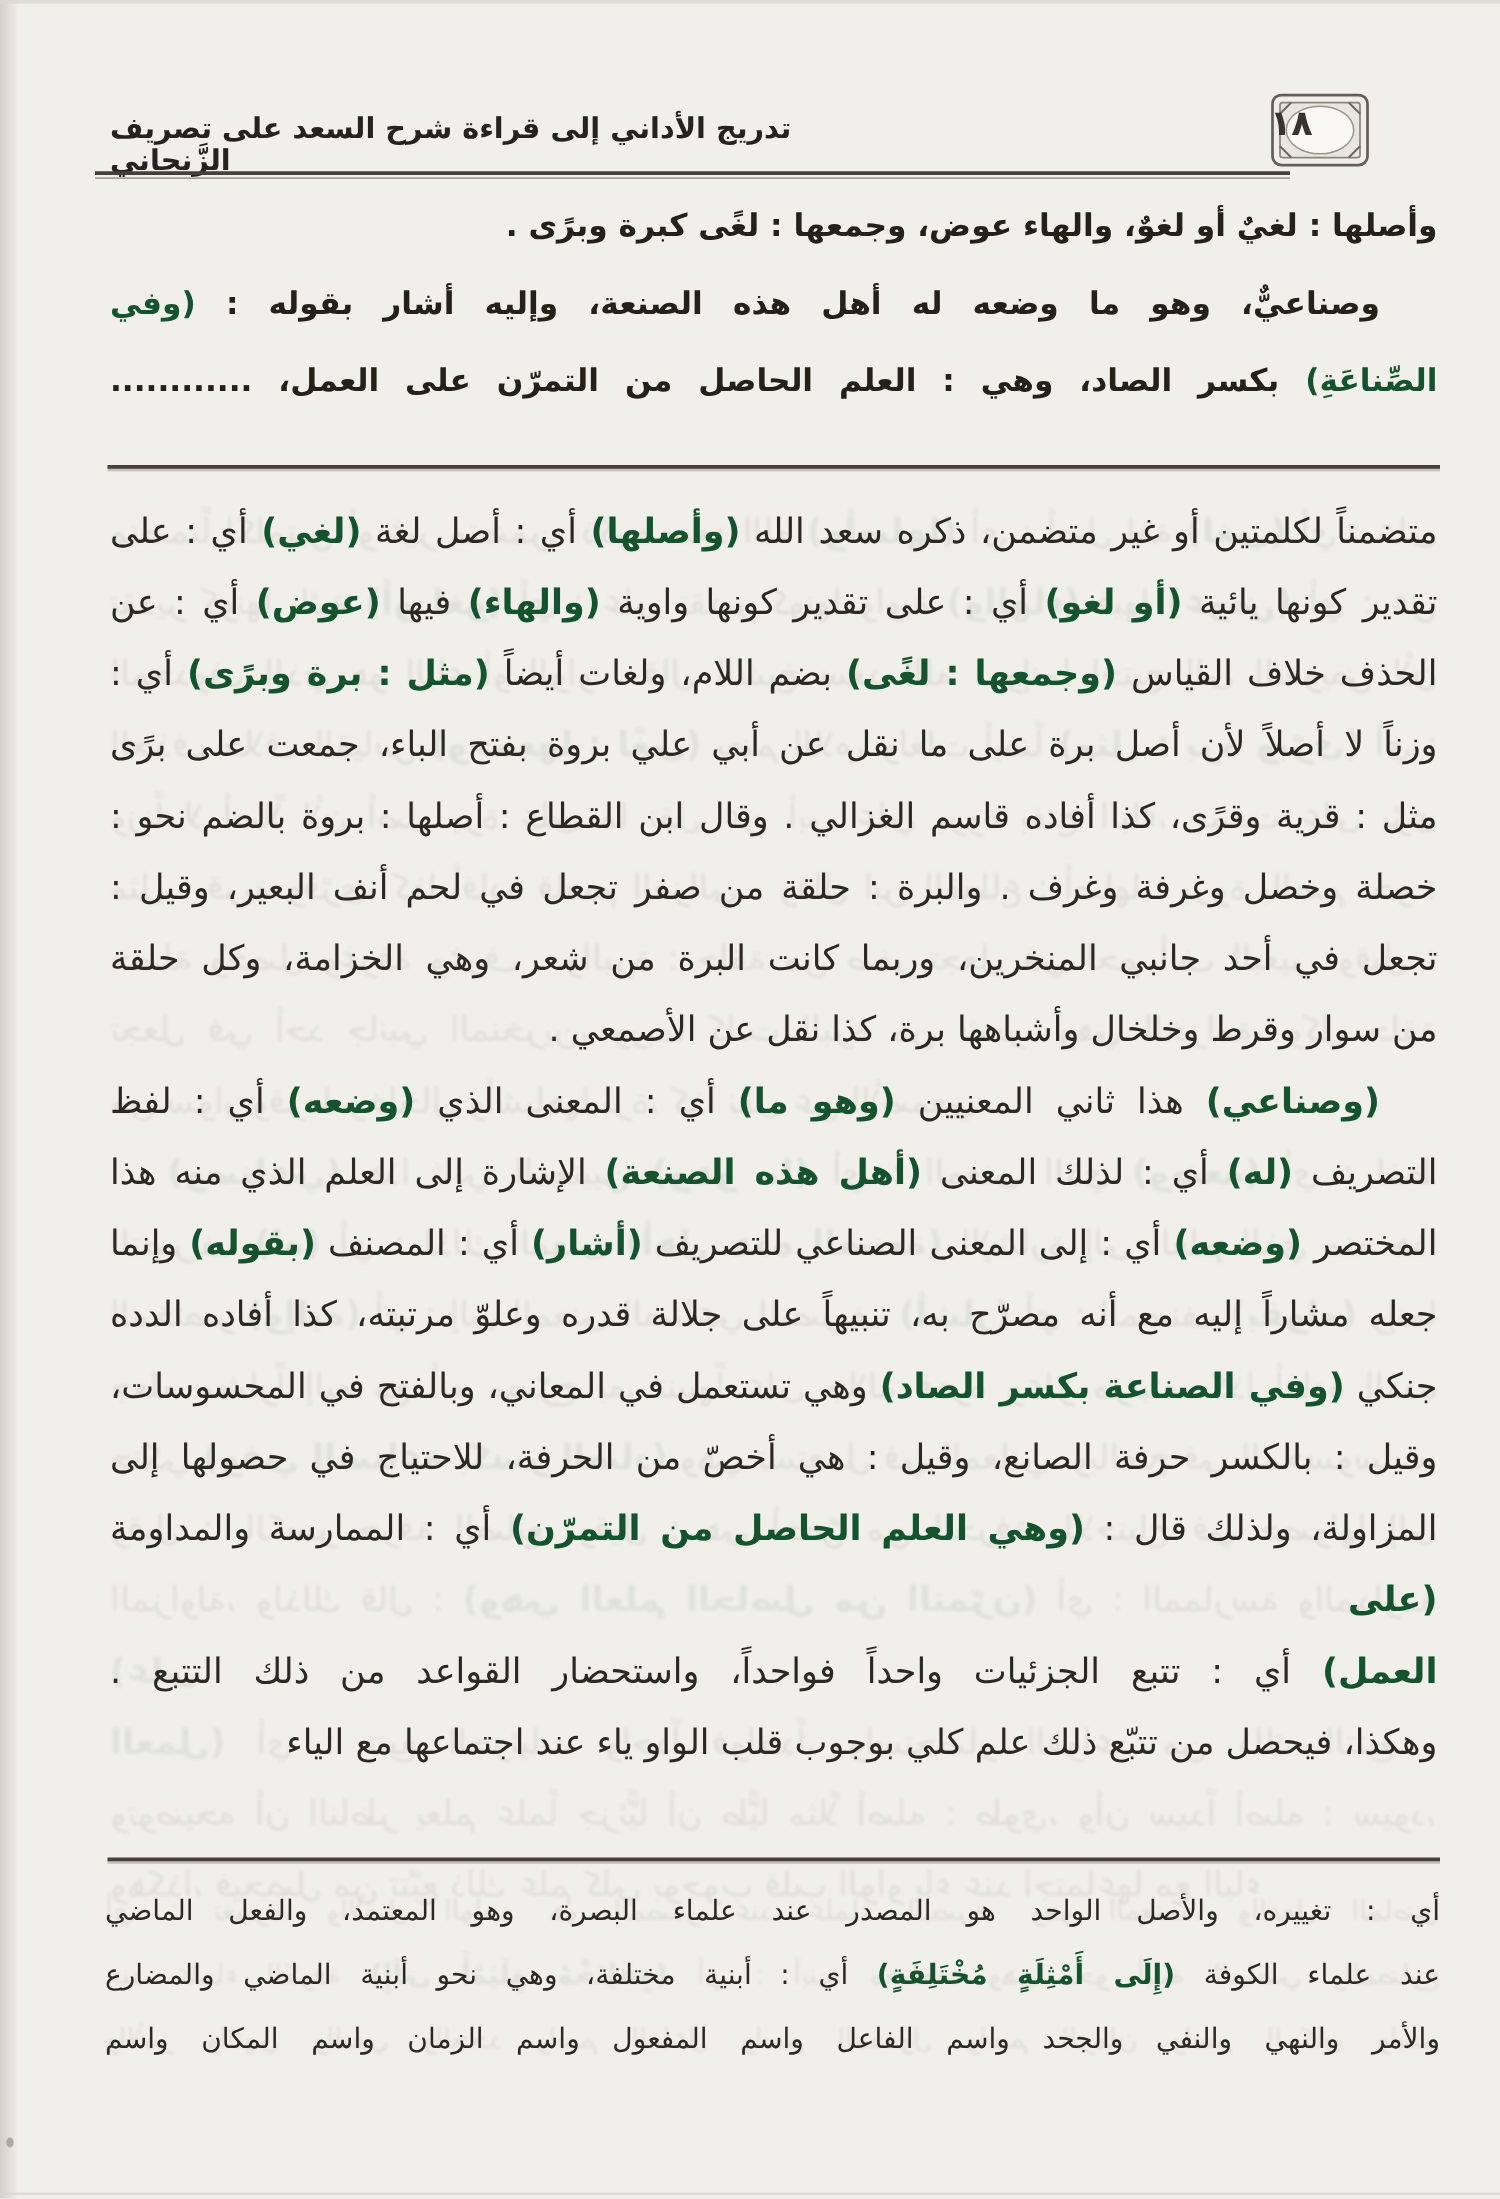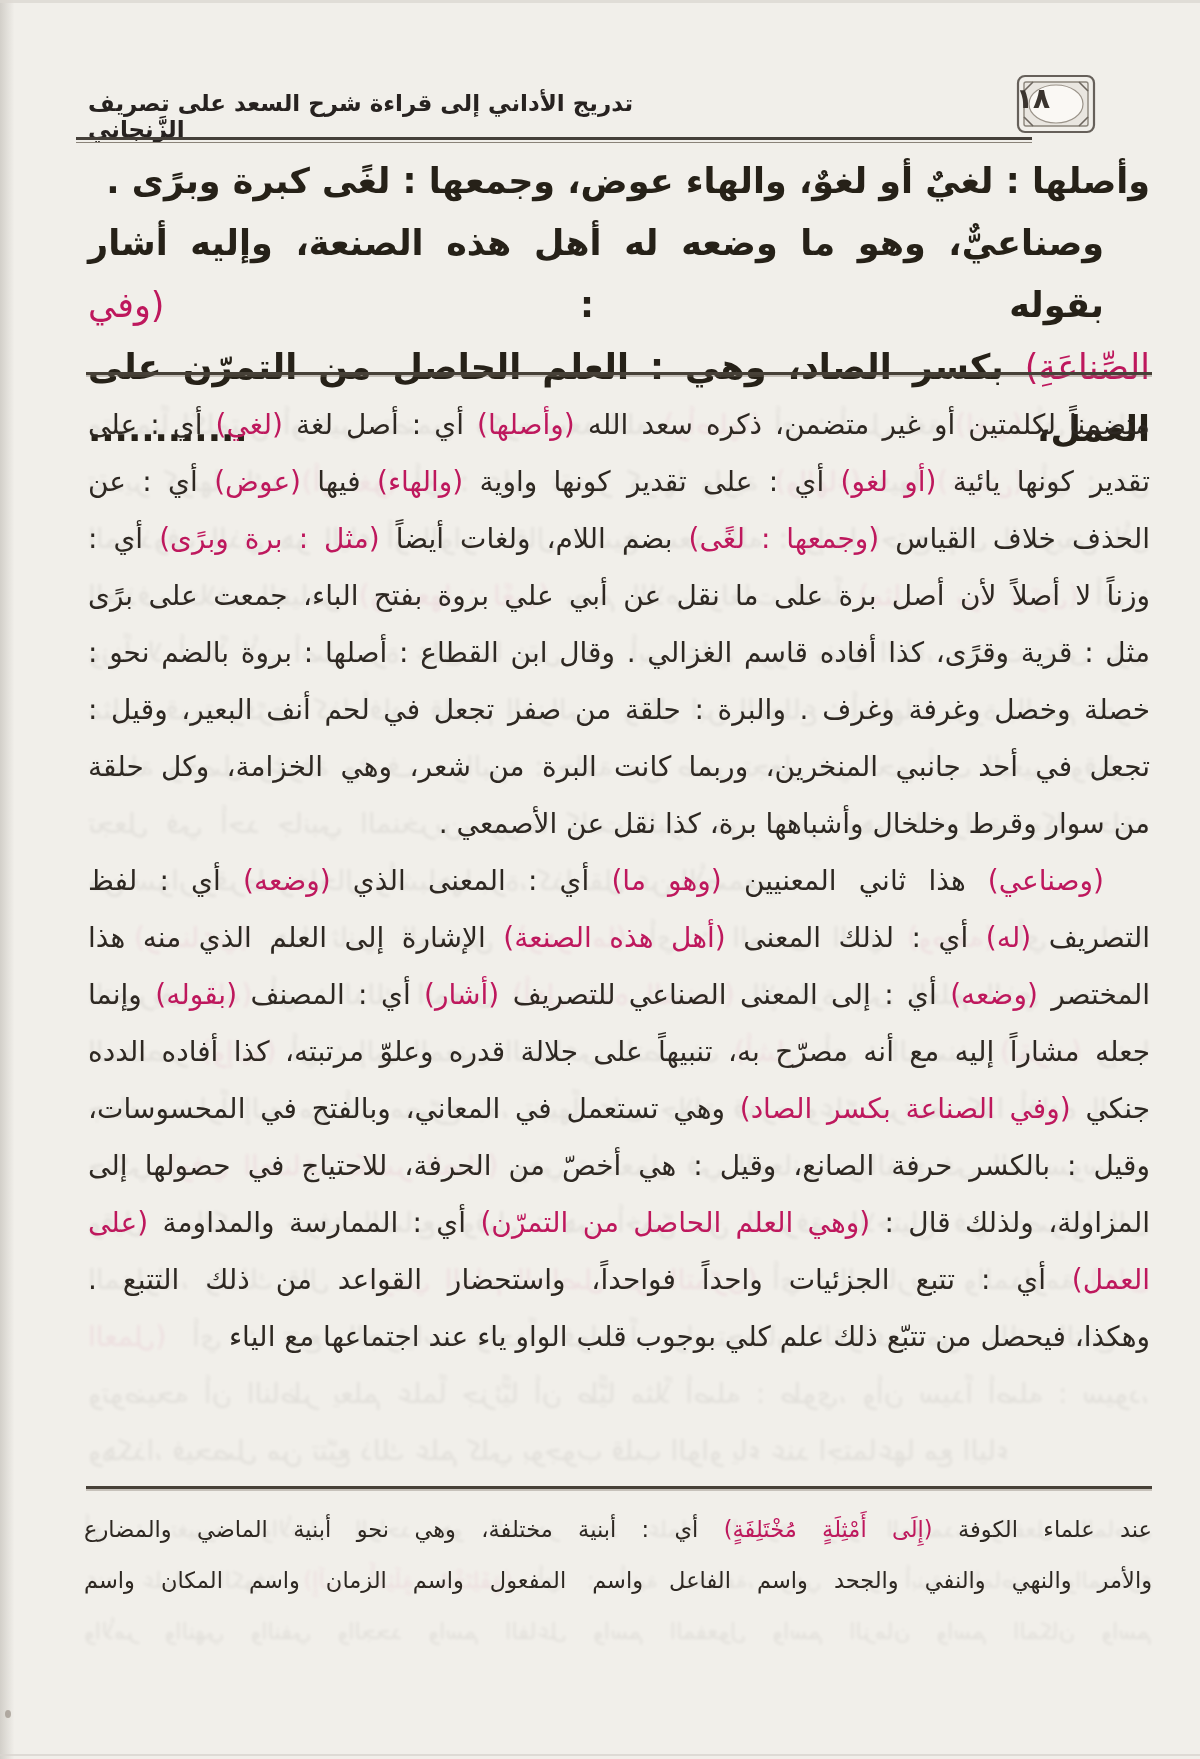--- a/index.html
+++ b/index.html
@@ -37,30 +37,30 @@
   .pagebox .num{
     position:absolute;left:0;top:8px;width:80px;text-align:left;
     font-size:28px;font-weight:bold;color:#3a342e;
   }
   .hrule{position:absolute;left:76px;top:137px;width:956px;height:7px;}
   .hrule .r1{height:3px;background:#45403a;}
   .hrule .r2{height:1px;margin-top:2px;background:#8a8379;}
 
   
   .matn{position:absolute;left:88px;top:150px;width:1062px;
-    font-size:35px;font-weight:bold;line-height:62px;color:#262118;}
+    font-size:25px;font-weight:bold;line-height:62px;color:#262118;}
   .commentary{position:absolute;left:88px;top:396px;width:1062px;
     font-size:28px;line-height:57px;color:#2e2822;}
   .footnote{position:absolute;left:84px;top:1504px;width:1068px;
     font-size:22.5px;line-height:51px;color:#2e2822;}
 
   .tline{direction:rtl;text-align:right;white-space:normal;}
   .tline.fill{text-align:justify;text-align-last:justify;}
   .tline.indent{padding-right:46px;}
-  .tline b{font-weight:400;color:#be185d;}
+  .tline b{font-weight:700;color:#14532d;}
 
   .divider{position:absolute;left:86px;width:1066px;height:3px;background:#474138;
     box-shadow:0 2px 0 rgba(120,112,100,.35);}
   .div1{top:372px;}
   .div2{top:1486px;}
 </style>
 </head>
 <body>
 
 <div class="page">
@@ -141,17 +141,18 @@
       <div class="tline fill">جنكي <b>(وفي الصناعة بكسر الصاد)</b> وهي تستعمل في المعاني، وبالفتح في المحسوسات،</div>
       <div class="tline fill">وقيل : بالكسر حرفة الصانع، وقيل : هي أخصّ من الحرفة، للاحتياج في حصولها إلى</div>
       <div class="tline fill">المزاولة، ولذلك قال : <b>(وهي العلم الحاصل من التمرّن)</b> أي : الممارسة والمداومة <b>(على</b></div>
       <div class="tline fill"><b>العمل)</b> أي : تتبع الجزئيات واحداً فواحداً، واستحضار القواعد من ذلك التتبع .</div>
       <div class="tline">وهكذا، فيحصل من تتبّع ذلك علم كلي بوجوب قلب الواو ياء عند اجتماعها مع الياء</div>
     </div>
 
   <div class="layer divider div2"></div>
 
   <div class="layer footnote" id="footnote">
+      <div class="tline fill">أي : تغييره، والأصل الواحد هو المصدر عند علماء البصرة، وهو المعتمد، والفعل الماضي</div>
       <div class="tline fill">عند علماء الكوفة <b>(إِلَى أَمْثِلَةٍ مُخْتَلِفَةٍ)</b> أي : أبنية مختلفة، وهي نحو أبنية الماضي والمضارع</div>
       <div class="tline fill">والأمر والنهي والنفي والجحد واسم الفاعل واسم المفعول واسم الزمان واسم المكان واسم</div>
     </div>
 
 </div>
 
 </body></html>

